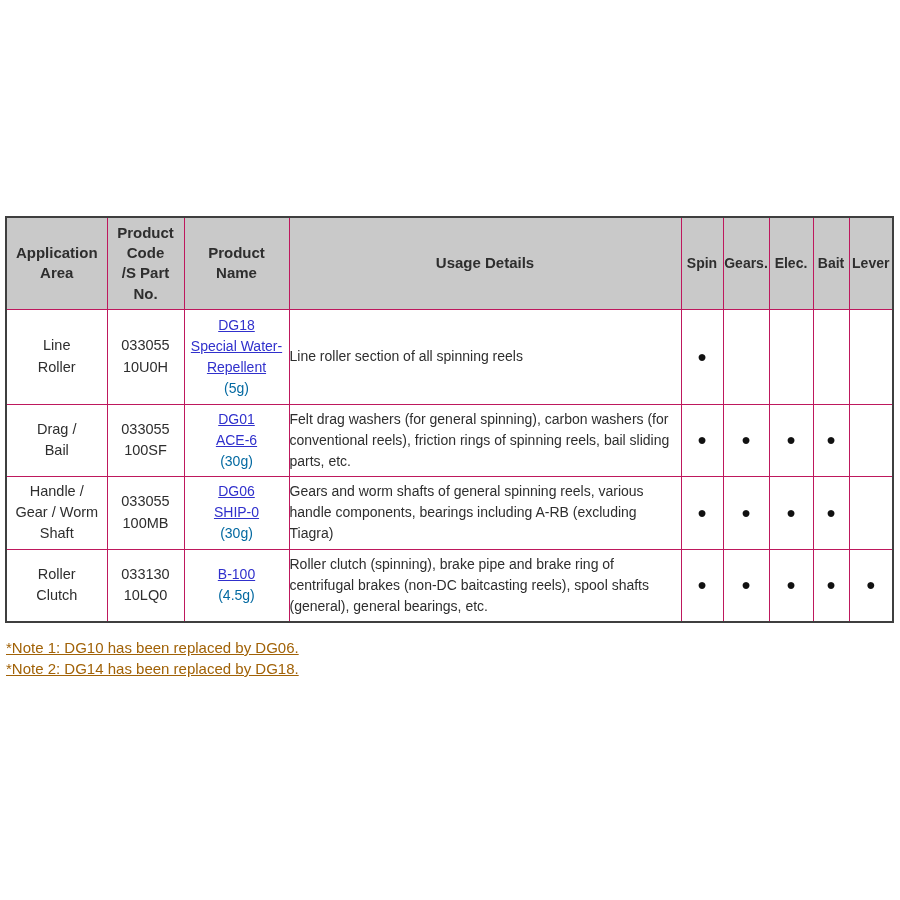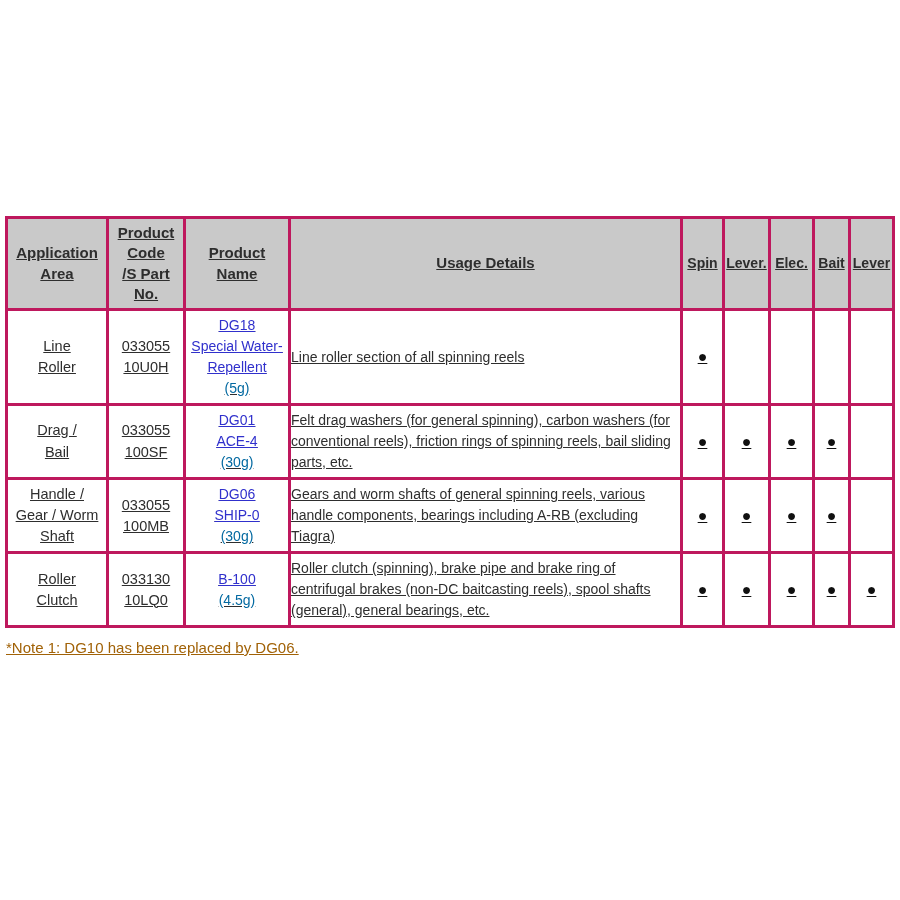--- a/index.html
+++ b/index.html
@@ -16,24 +16,23 @@
     position: absolute;
     left: 5px;
     top: 216px;
     width: 887px;
     border-collapse: collapse;
     table-layout: fixed;
     border: 2px solid #3f3f3f;
   }
   table.products th,
   table.products td {
-    border: 3px solid #be185d;
+    border: 1px solid #be185d;
     vertical-align: middle;
     overflow: hidden;
-    text-decoration: underline;
   }
   table.products th {
     background: #c9c9c9;
     font-size: 15px;
     font-weight: bold;
     text-align: center;
     white-space: pre-line;
     line-height: 1.35;
     padding: 2px;
   }
@@ -110,21 +109,21 @@
         <th>Application
 Area</th>
         <th>Product
 Code
 /S Part
 No.</th>
         <th>Product
 Name</th>
         <th>Usage Details</th>
         <th class="th-mark">Spin</th>
-        <th class="th-mark">Lever.</th>
+        <th class="th-mark">Gears.</th>
         <th class="th-mark">Elec.</th>
         <th class="th-mark">Bait</th>
         <th class="th-mark">Lever</th>
       </tr>
     </thead>
     <tbody id="table-body">
         <tr>
           <td class="cell-center">Line
 Roller</td>
           <td class="cell-center">033055
@@ -138,21 +137,21 @@
           <td class="cell-mark"></td>
           <td class="cell-mark"></td>
           <td class="cell-mark"></td>
         </tr>
         <tr>
           <td class="cell-center">Drag /
 Bail</td>
           <td class="cell-center">033055
 100SF</td>
           <td class="cell-product"><a>DG01
-ACE-4</a><div class="size">(30g)</div></td>
+ACE-6</a><div class="size">(30g)</div></td>
           <td class="cell-usage">Felt drag washers (for general spinning), carbon washers (for conventional reels), friction rings of spinning reels, bail sliding parts, etc.</td>
           <td class="cell-mark">●</td>
           <td class="cell-mark">●</td>
           <td class="cell-mark">●</td>
           <td class="cell-mark">●</td>
           <td class="cell-mark"></td>
         </tr>
         <tr>
           <td class="cell-center">Handle /
 Gear / Worm
@@ -179,15 +178,16 @@
           <td class="cell-mark">●</td>
           <td class="cell-mark">●</td>
           <td class="cell-mark">●</td>
           <td class="cell-mark">●</td>
         </tr>
       </tbody>
   </table>
 
   <div class="notes">
     <div>*Note 1: DG10 has been replaced by DG06.</div>
+    <div>*Note 2: DG14 has been replaced by DG18.</div>
   </div>
 
 </div>
 
 </body></html>

